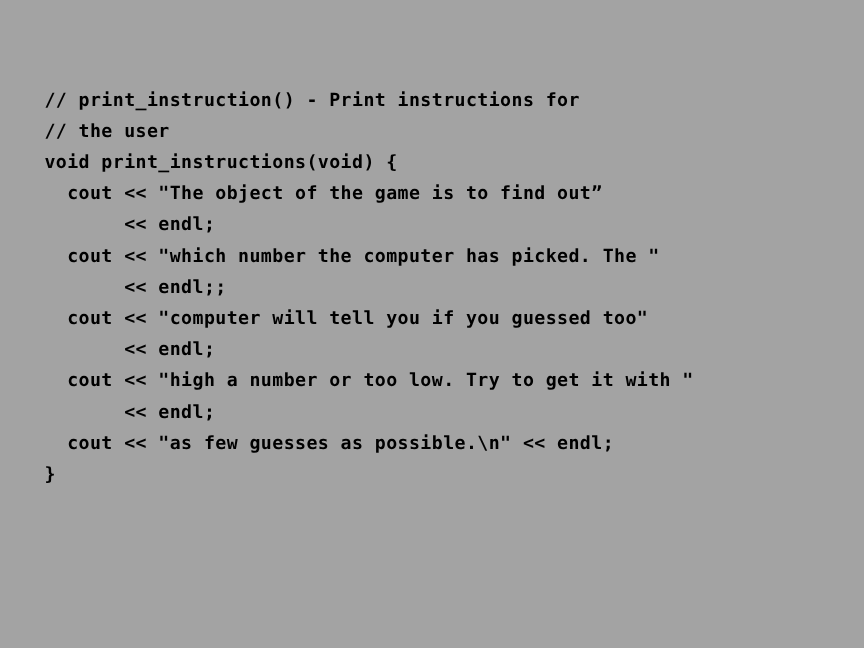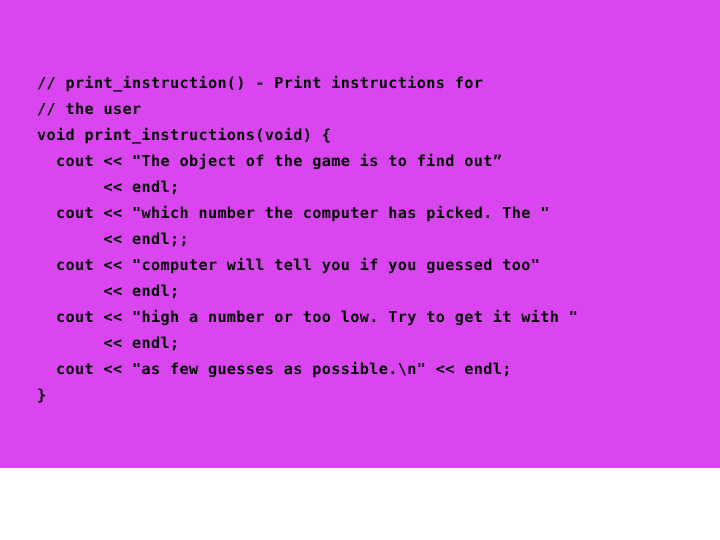--- a/index.html
+++ b/index.html
@@ -10,22 +10,22 @@
   }
   body {
     width: 720px;
     height: 540px;
     overflow: hidden;
     font-family: "DejaVu Sans Mono", "Liberation Mono", monospace;
   }
   #slide {
     position: relative;
     width: 720px;
-    height: 468px;
-    background: #d946ef;
+    height: 540px;
+    background: #a3a3a3;
   }
   #code-block {
     position: absolute;
     left: 37px;
     top: 57px;
     width: 676px;
   }
   .code-line {
     font-family: "DejaVu Sans Mono", "Liberation Mono", monospace;
     font-size: 15.2px;

